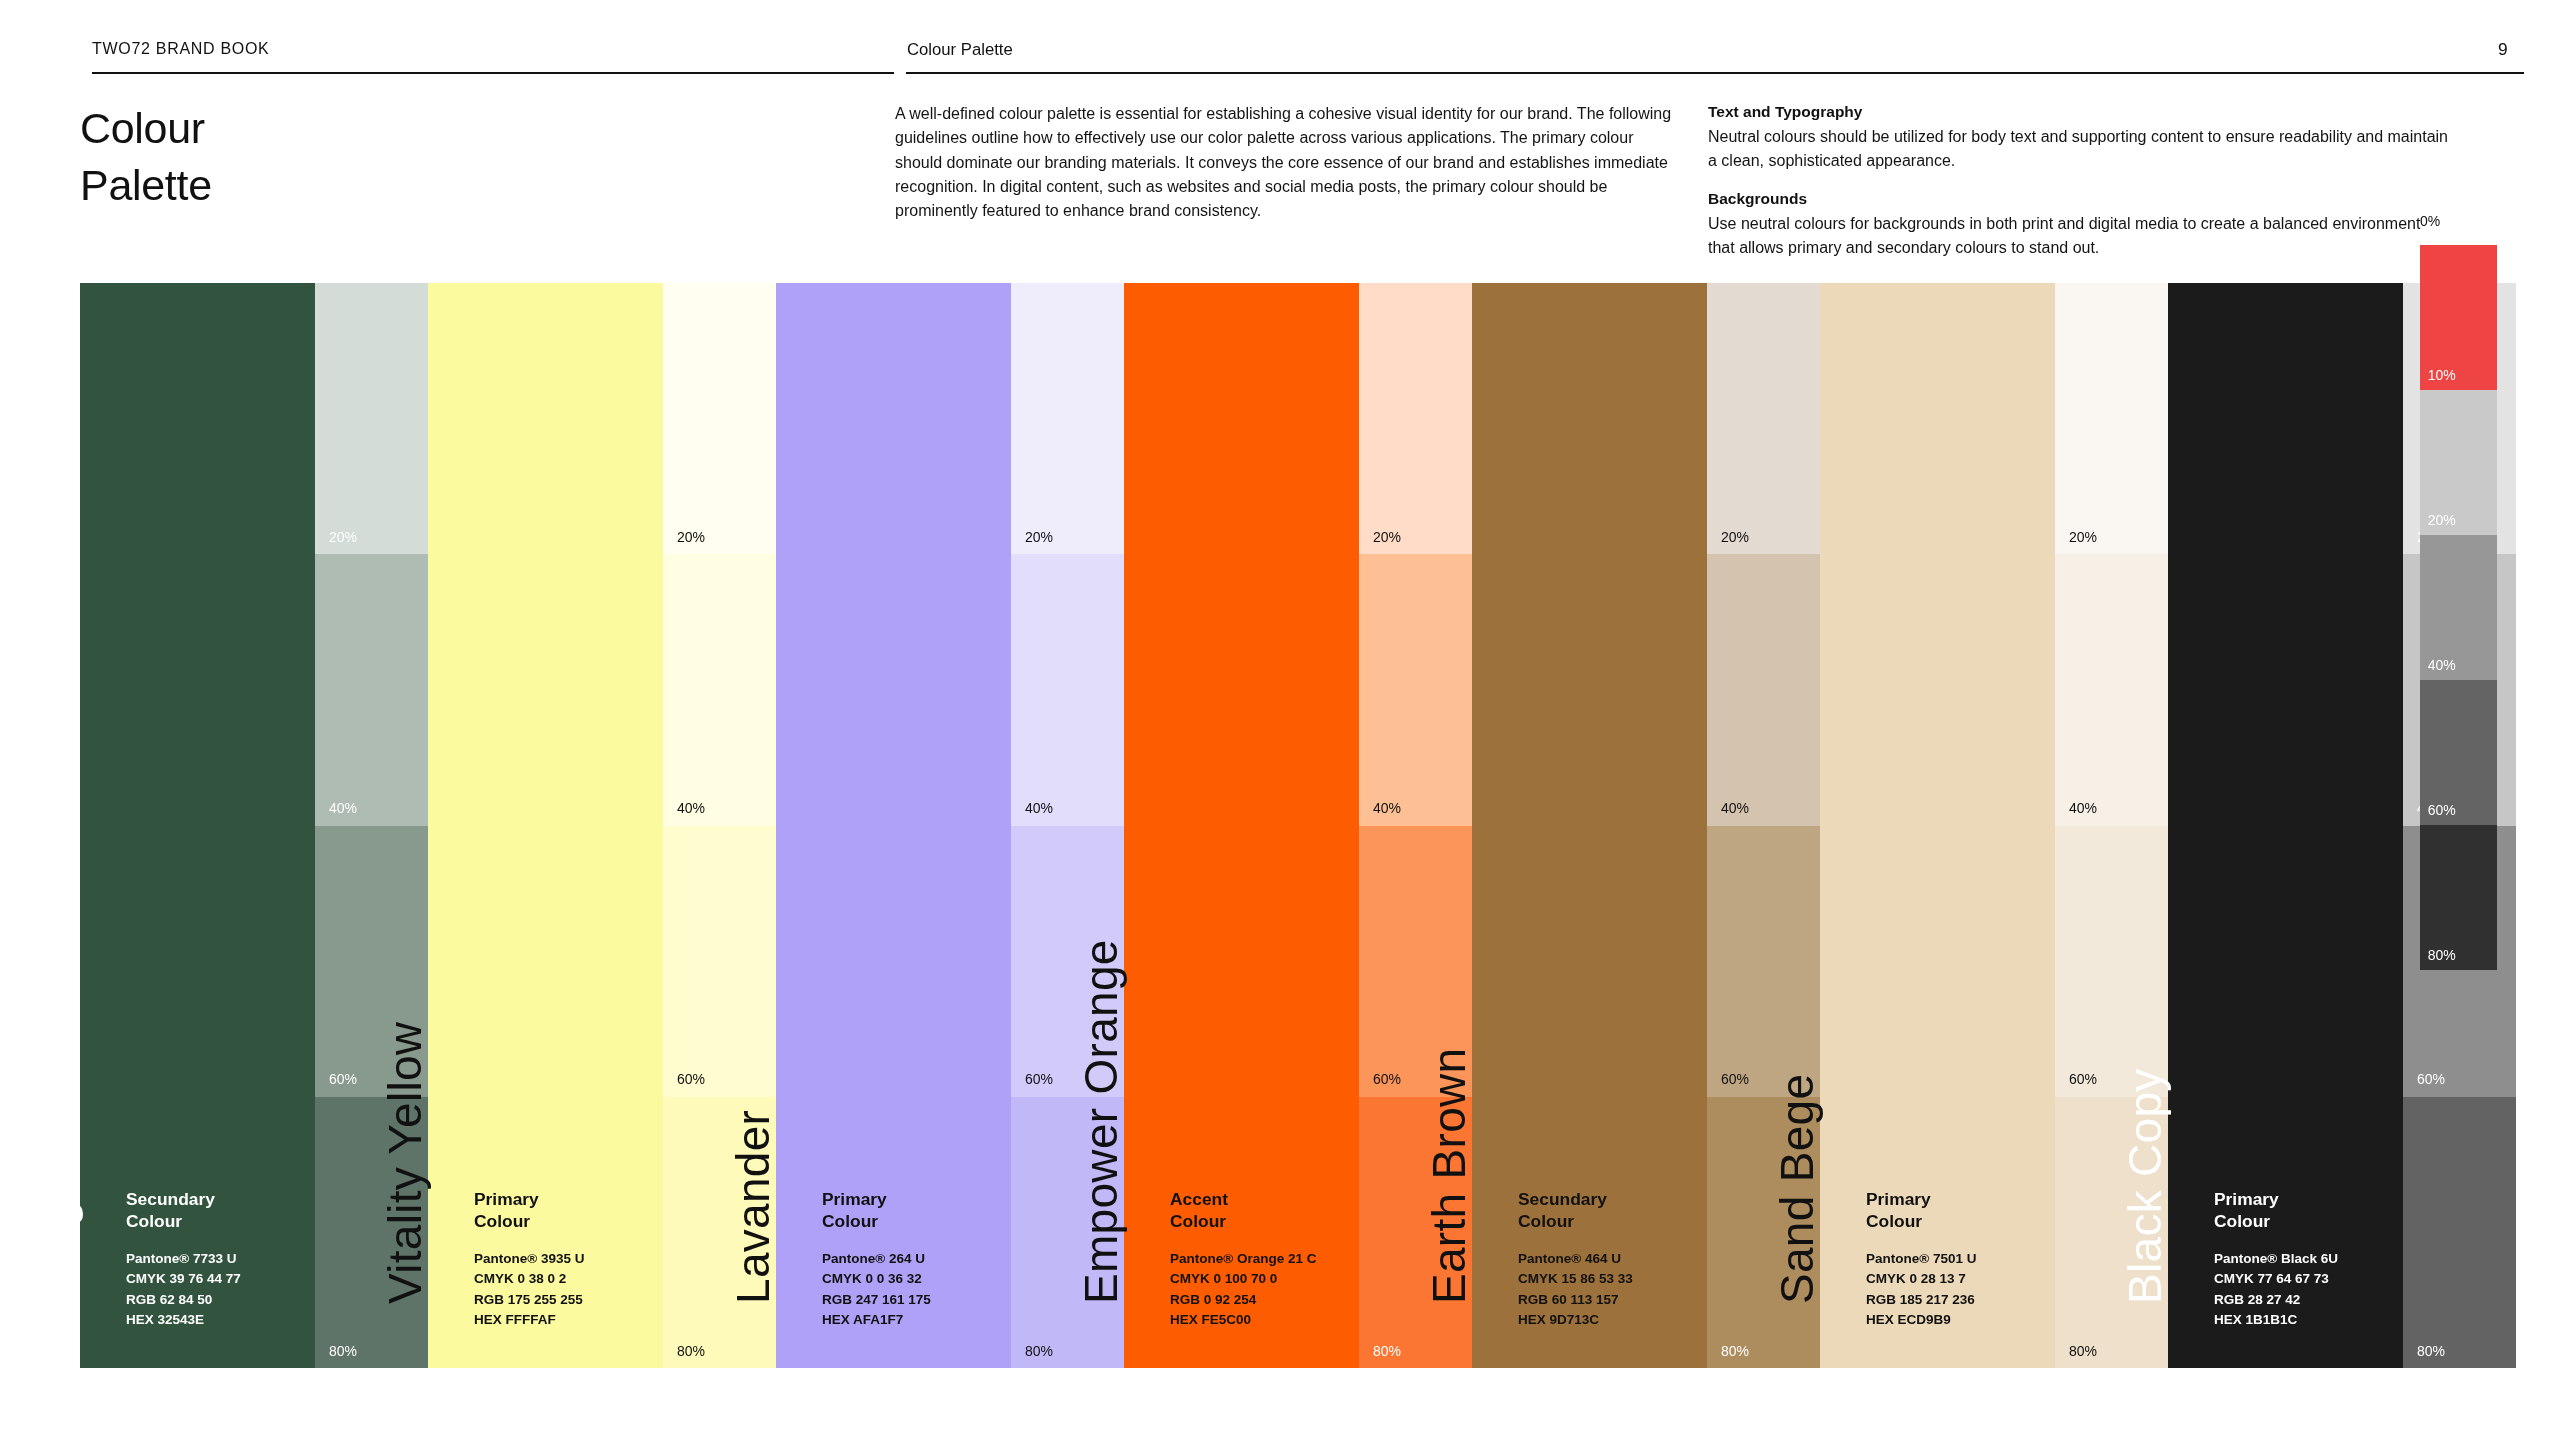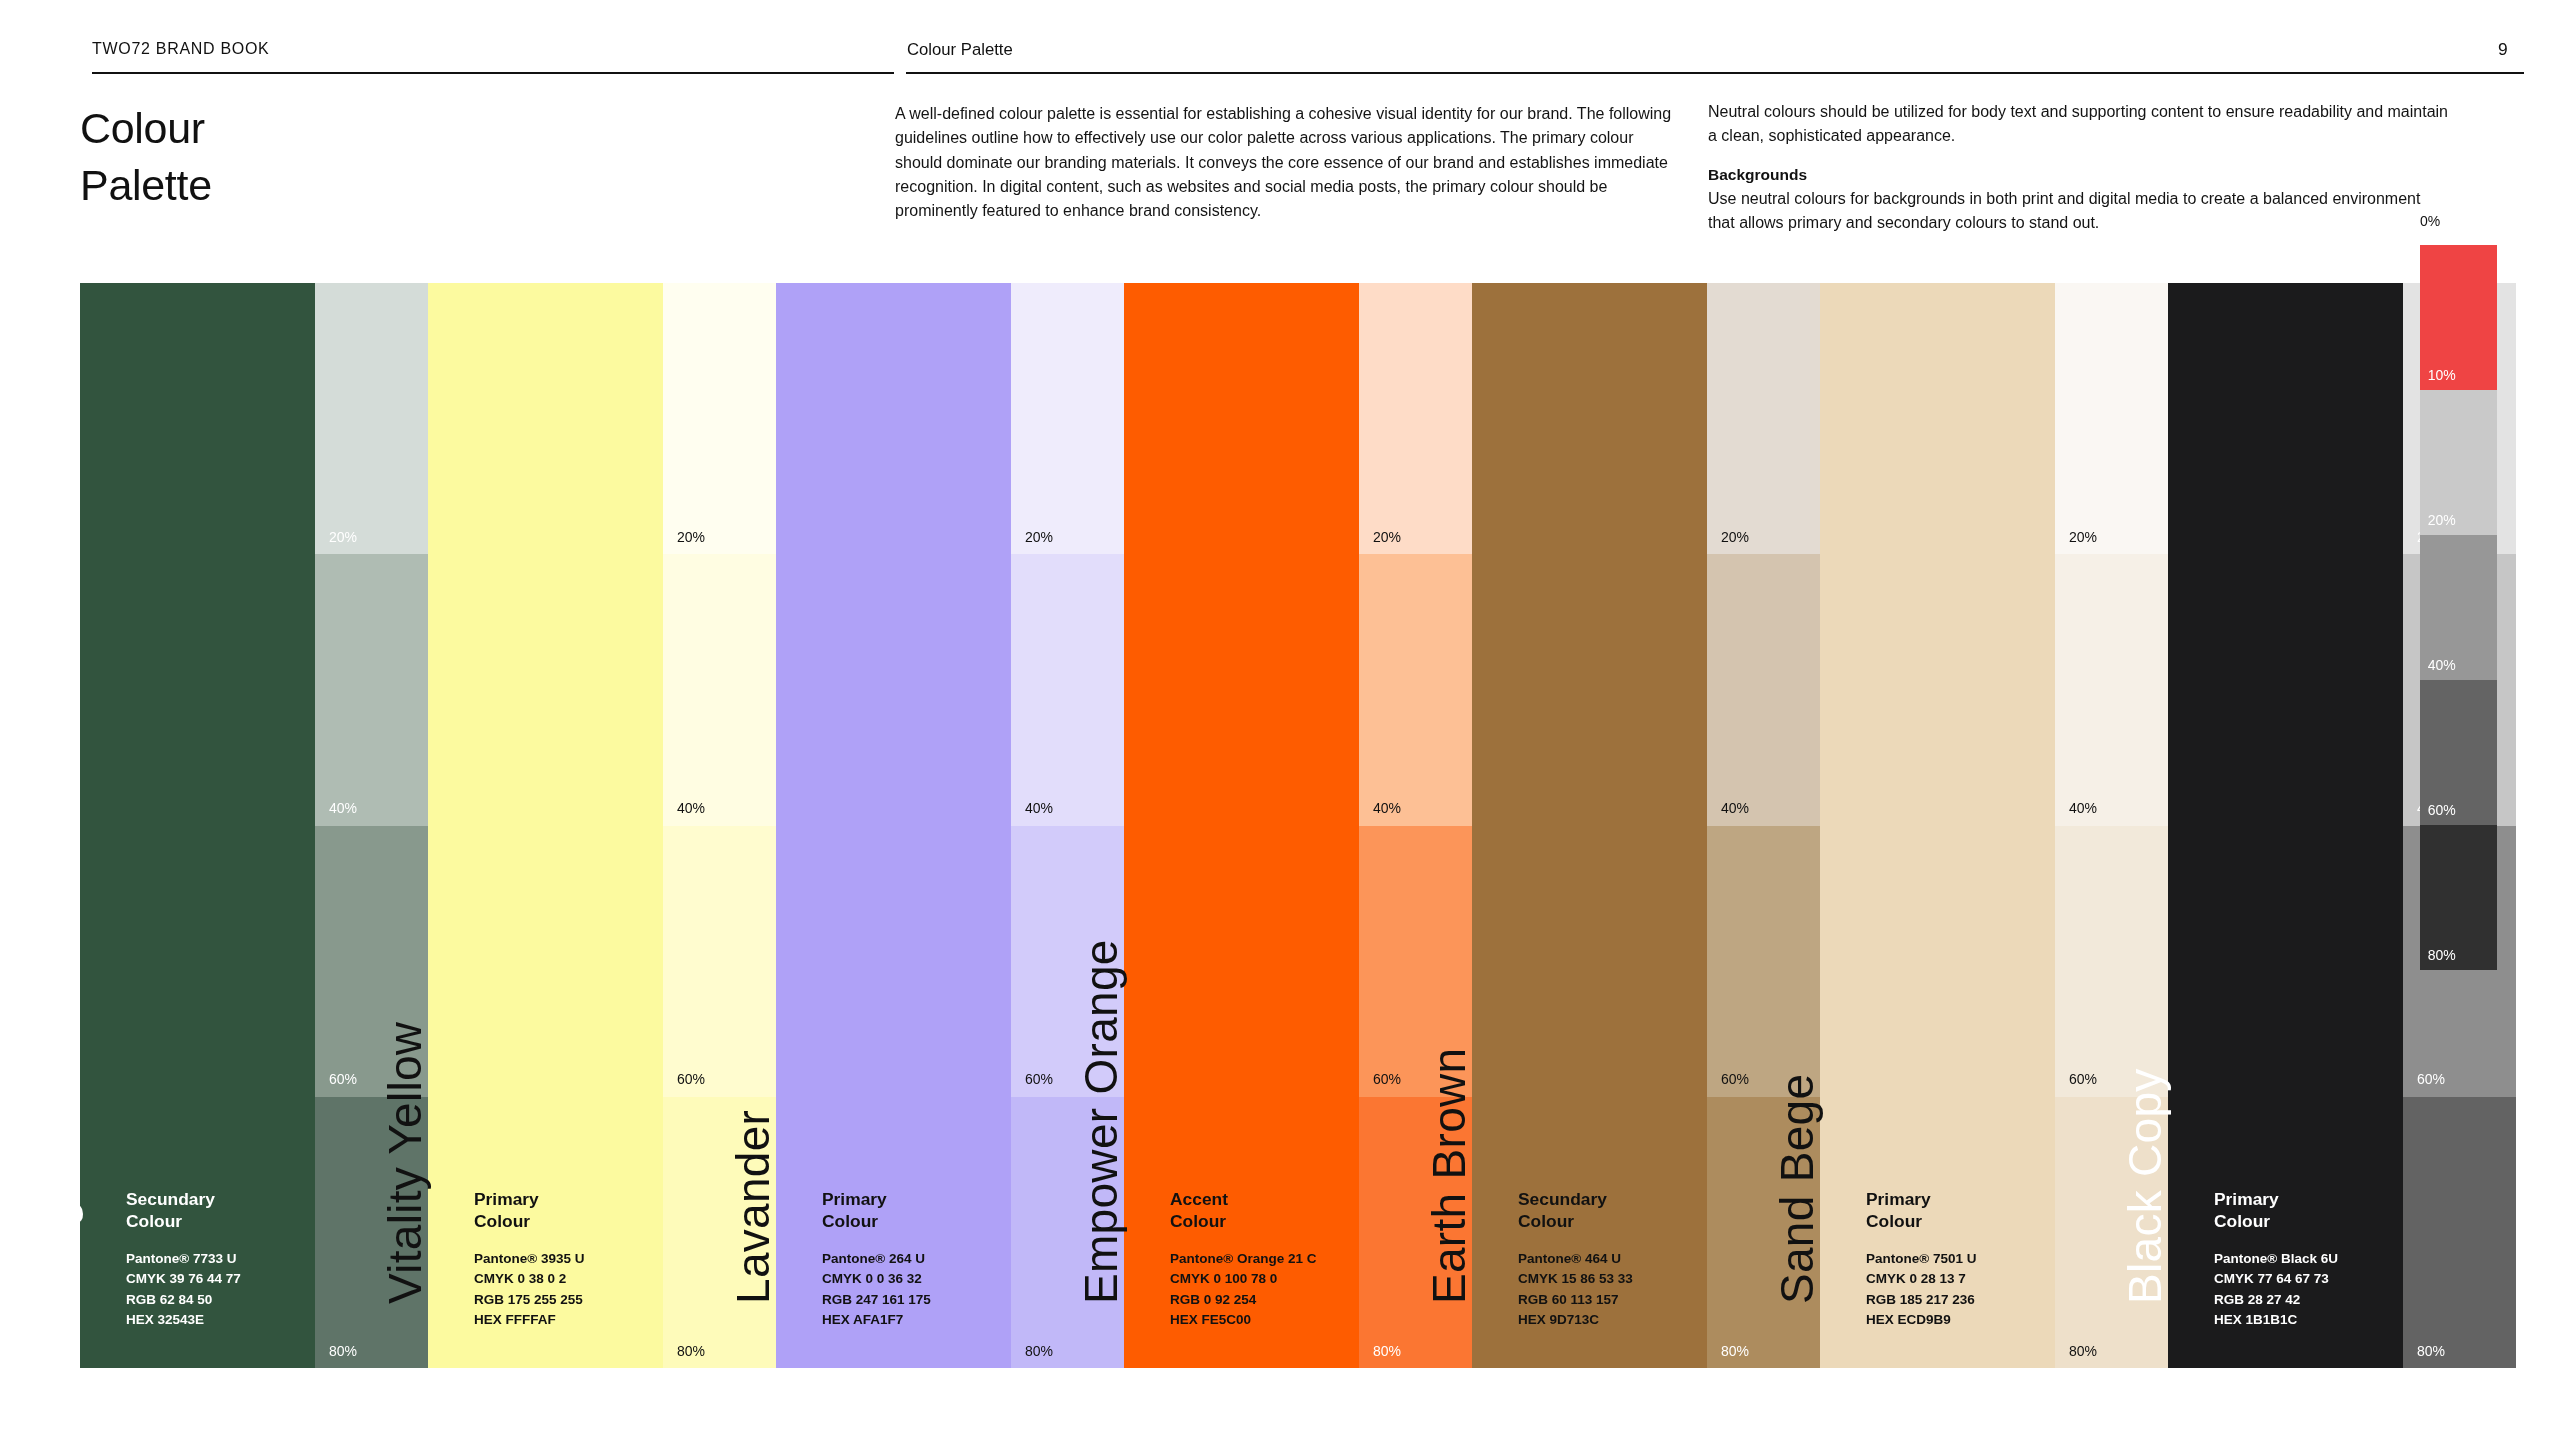--- a/index.html
+++ b/index.html
@@ -89,20 +89,21 @@
     <div class="rule rule-b"></div>
   </div>
 
   <div class="title" style="white-space:pre-line;">Colour
 Palette</div>
 
   <div class="intro-col">A well-defined colour palette is essential for establishing a cohesive visual identity for our brand. The following guidelines outline how to effectively use our color palette across various applications. The primary colour should dominate our branding materials. It conveys the core essence of our brand and establishes immediate recognition. In digital content, such as websites and social media posts, the primary colour should be prominently featured to enhance brand consistency.</div>
 
   <div class="notes-col">
     <div>
+      <div class="note-head">Text and Typography</div>
       <div class="note-body">Neutral colours should be utilized for body text and supporting content to ensure readability and maintain a clean, sophisticated appearance.</div>
     </div>
     <div class="note-gap"></div>
     <div>
       <div class="note-head">Backgrounds</div>
       <div class="note-body">Use neutral colours for backgrounds in both print and digital media to create a balanced environment that allows primary and secondary colours to stand out.</div>
     </div>
   </div>
 
   <div class="palette" id="palette">
@@ -210,21 +211,21 @@
           <div class="vtitle-wrap">
             <div class="vtitle" style="color: rgb(17, 17, 17);">
               <span class="vtitle-inner">Empower Orange</span>
             </div>
           </div>
           <div class="info" style="color: rgb(17, 17, 17);">
             <div class="info-role">Accent
 Colour</div>
             <div class="info-specs">
               <div>Pantone® Orange 21 C</div>
-              <div>CMYK 0 100 78 0</div>
+              <div>CMYK 0 100 70 0</div>
               <div>RGB 0 92 254</div>
               <div>HEX FE5C00</div>
             </div>
           </div>
         </div>
         <div class="tint-col" style="width: 113px;">
           <div class="tint-band" style="background: rgb(254, 220, 199);">
             <span class="tint-label" style="color: rgb(17, 17, 17);">20%</span>
           </div>
           <div class="tint-band" style="background: rgb(253, 192, 149);">

